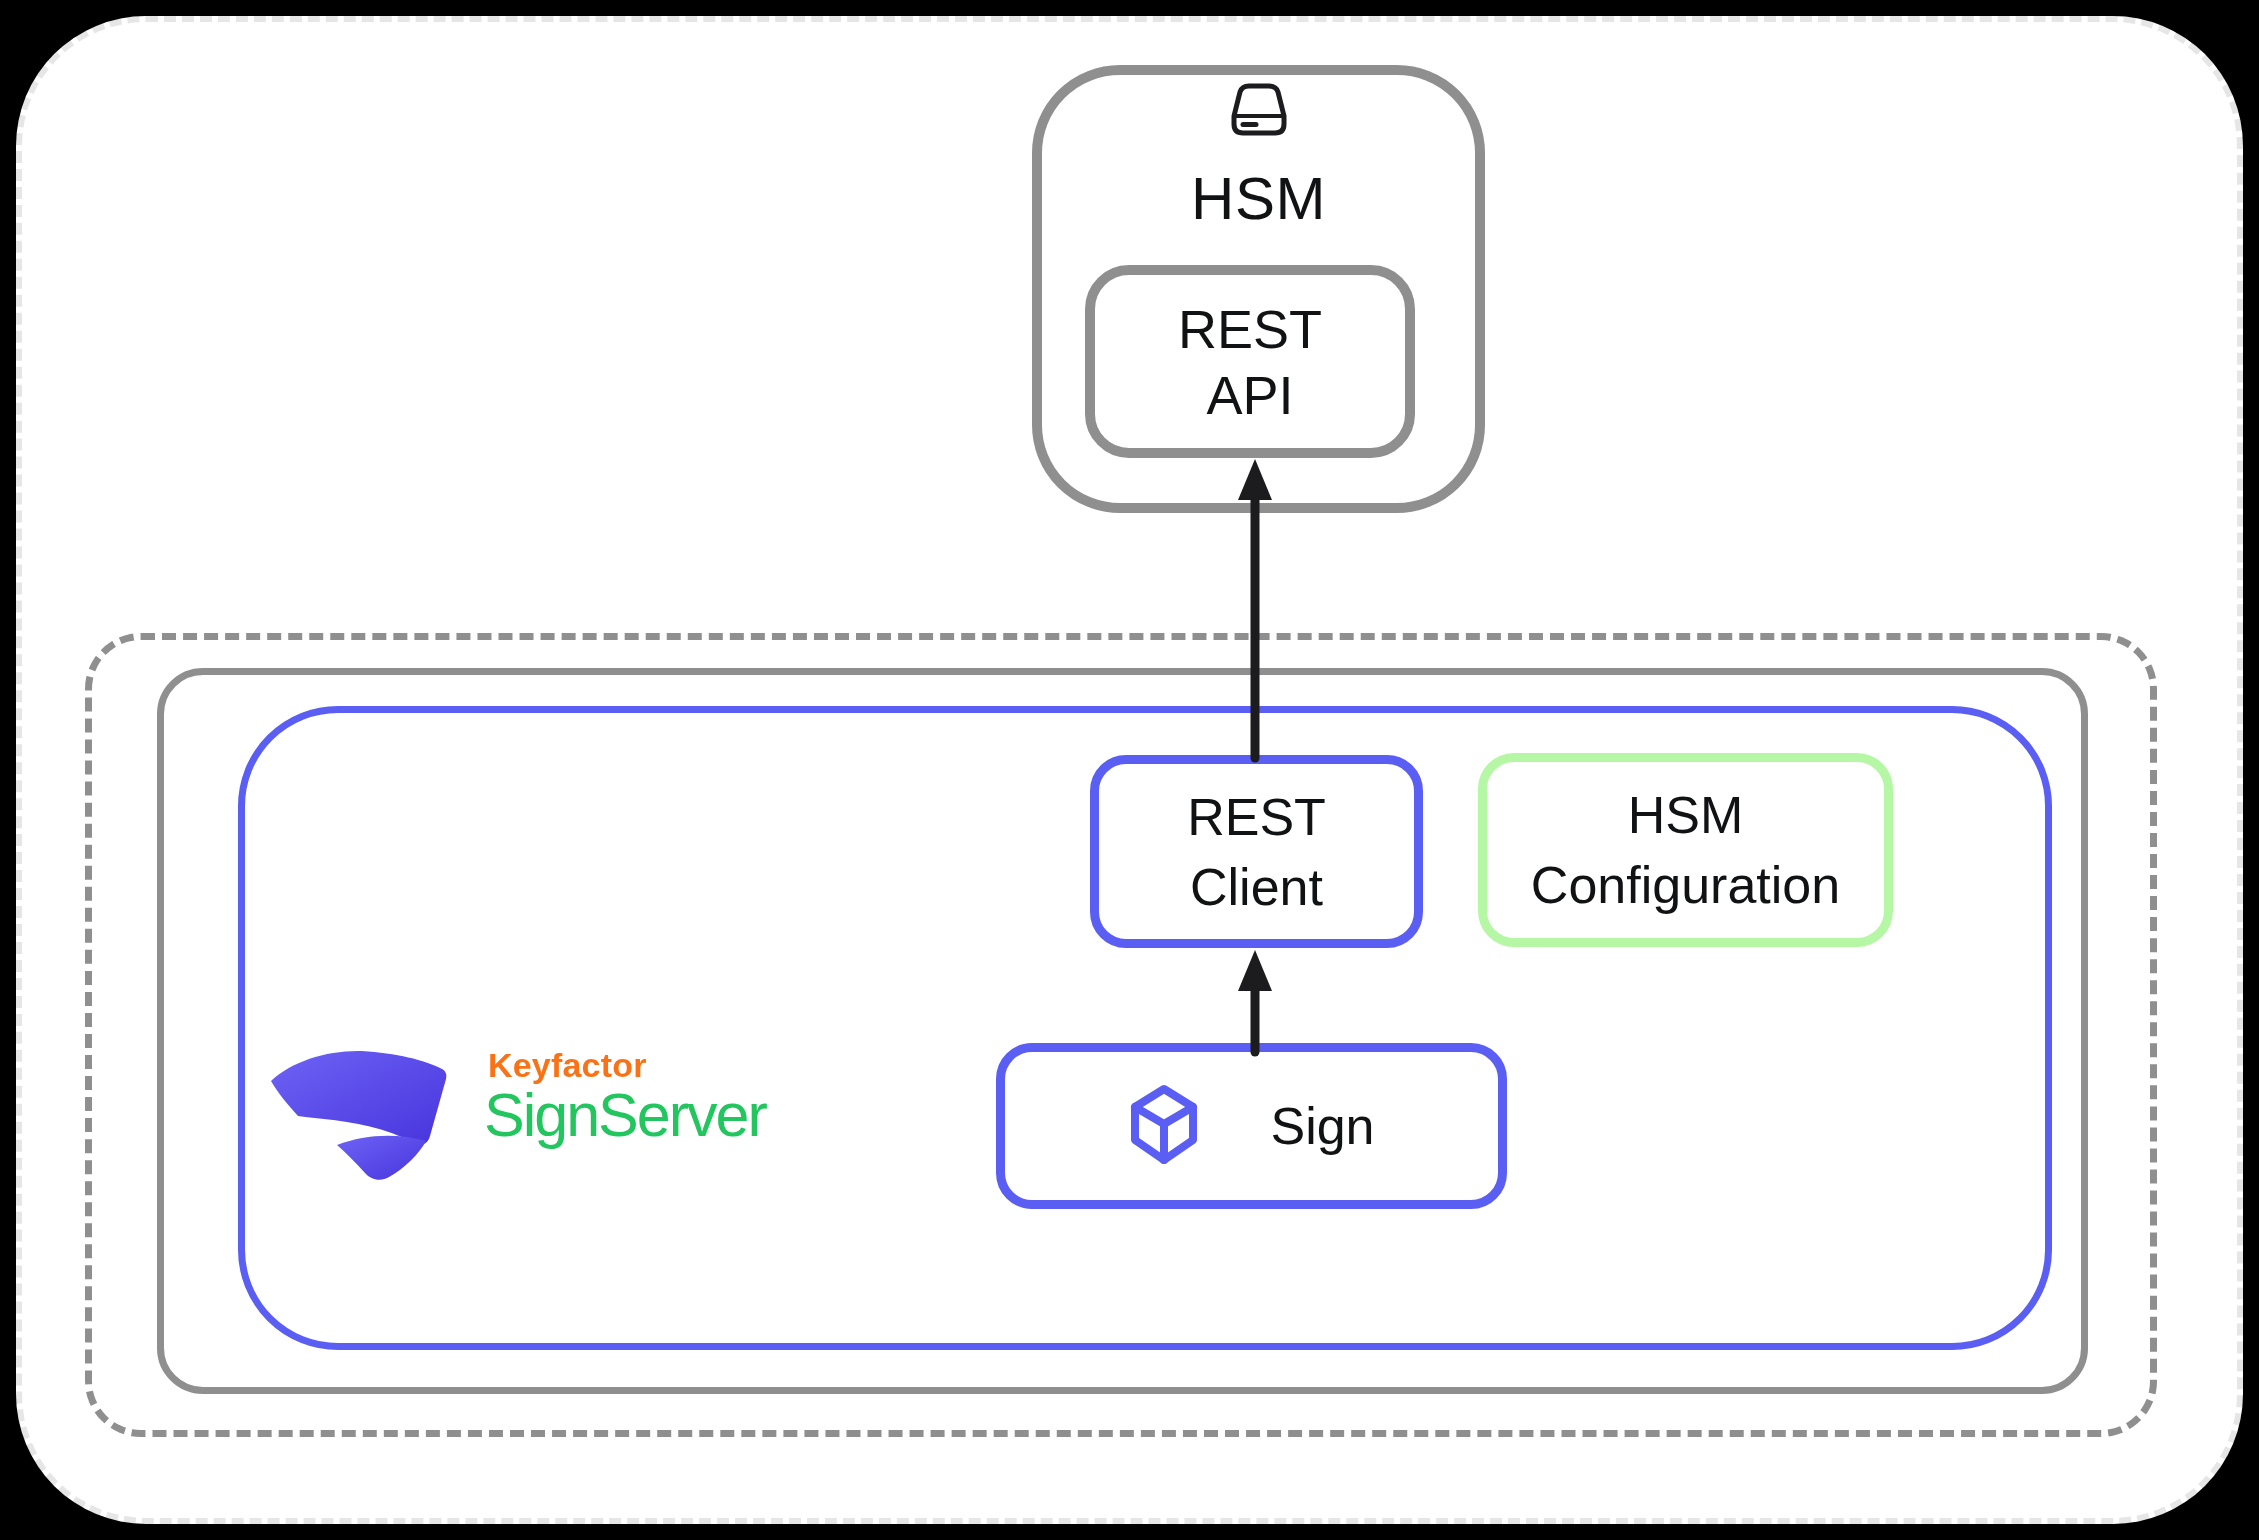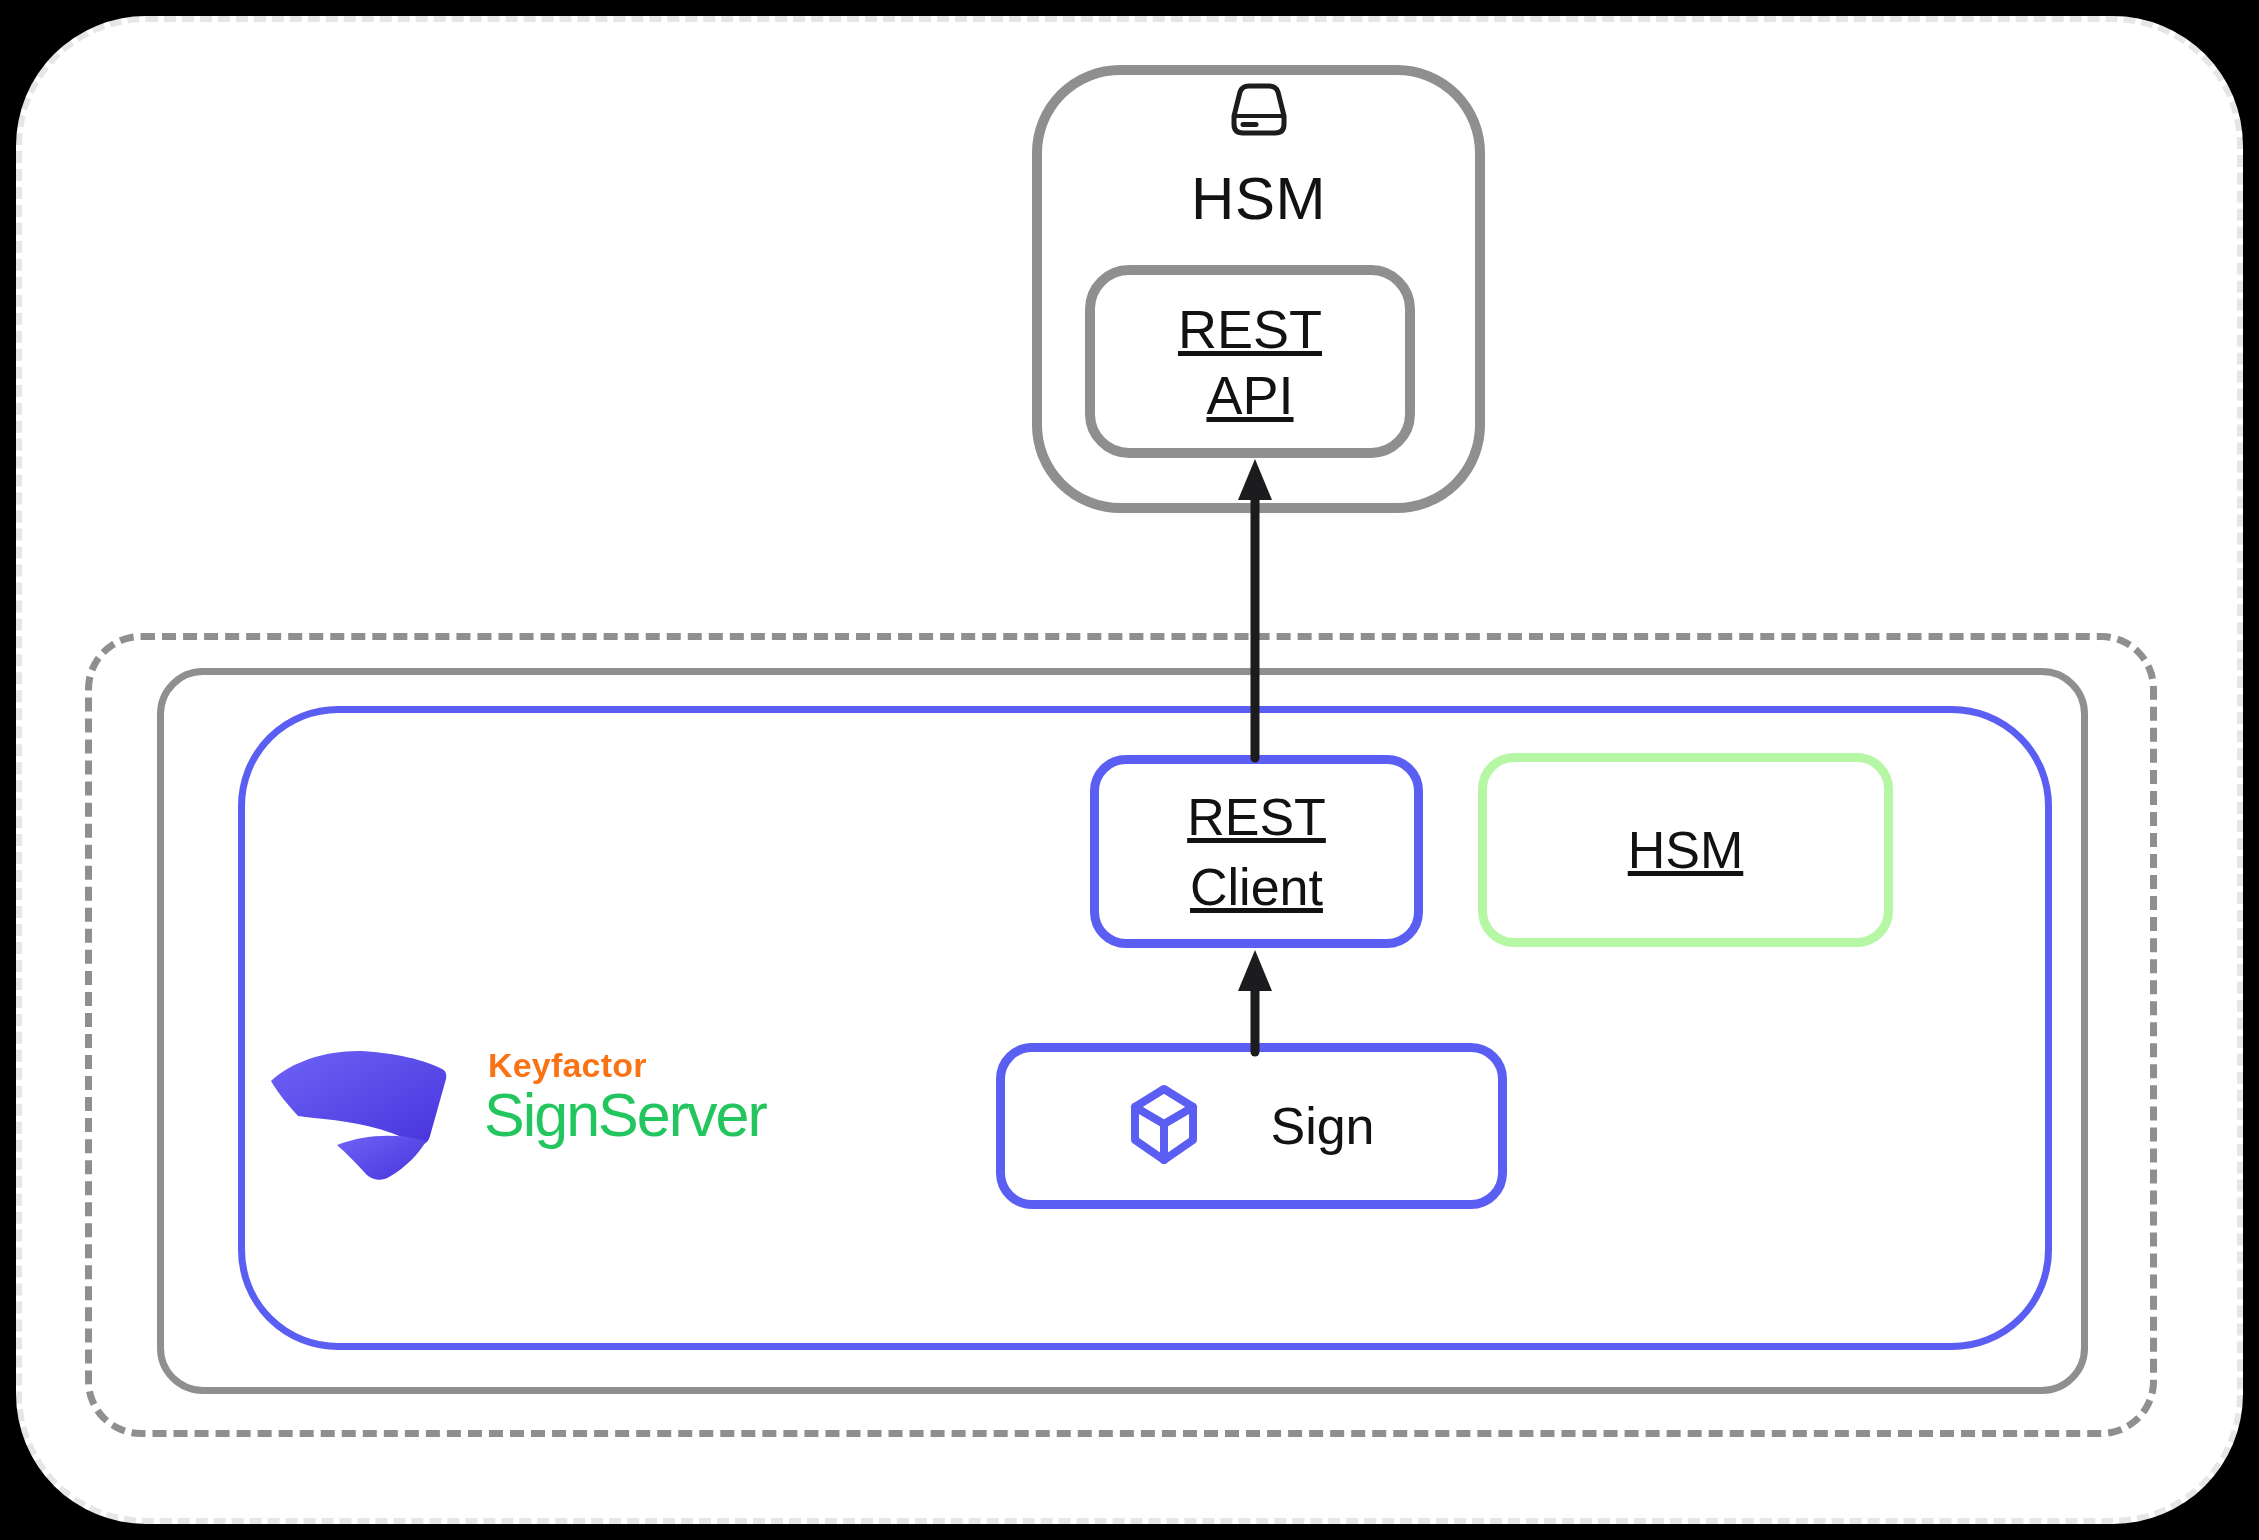--- a/index.html
+++ b/index.html
@@ -38,21 +38,21 @@
   .hsm-title{
     margin-top:24px;font-size:60px;line-height:64px;color:#111214;
     letter-spacing:0.5px;
   }
   .restapi-box{
     position:absolute;left:1085px;top:265px;width:330px;height:193px;
     border:10px solid #8f8f8f;border-radius:44px;box-sizing:border-box;
     display:flex;flex-direction:column;align-items:center;justify-content:center;
     background:#fff;
   }
-  .two-line{font-size:54px;line-height:66px;color:#111214;text-align:center;text-decoration:underline;}
+  .two-line{font-size:54px;line-height:66px;color:#111214;text-align:center;}
   
   .node{
     position:absolute;box-sizing:border-box;background:#fff;
     display:flex;flex-direction:column;align-items:center;justify-content:center;
   }
   .restclient-box{
     left:1090px;top:755px;width:333px;height:193px;
     border:9px solid #5b5ef2;border-radius:36px;
   }
   .restclient-box .two-line,.hsmconfig-box .two-line{font-size:52px;line-height:70px;}
@@ -105,20 +105,21 @@
   <div class="two-line">API</div>
 </div>
 
 <div class="node restclient-box">
   <div class="two-line">REST</div>
   <div class="two-line">Client</div>
 </div>
 
 <div class="node hsmconfig-box">
   <div class="two-line">HSM</div>
+  <div class="two-line">Configuration</div>
 </div>
 
 <div class="node sign-box">
   <span>
     <svg width="72" height="80" viewBox="0 0 72 80" fill="none">
       <path d="M36 5 L65 23 L65 56 L36 76 L7 56 L7 23 Z" stroke="#5b5ef2" stroke-width="8" stroke-linejoin="round"></path>
       <path d="M7 23 L36 40 L65 23 M36 40 L36 76" stroke="#5b5ef2" stroke-width="8" stroke-linejoin="round" stroke-linecap="round"></path>
     </svg>
   </span>
   <span class="sign-label">Sign</span>

